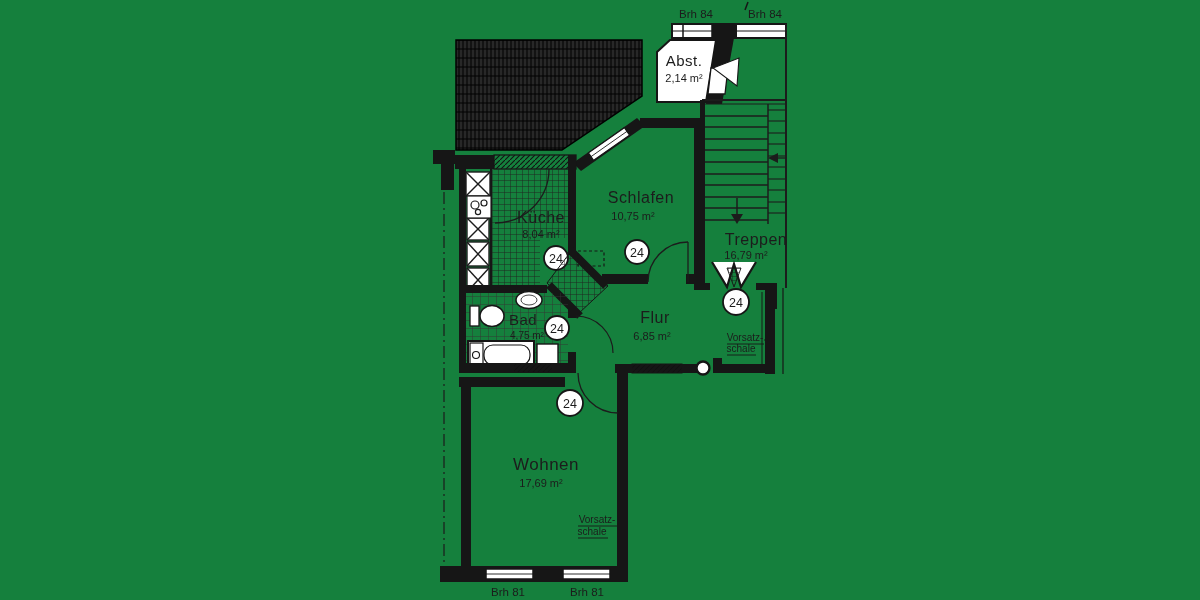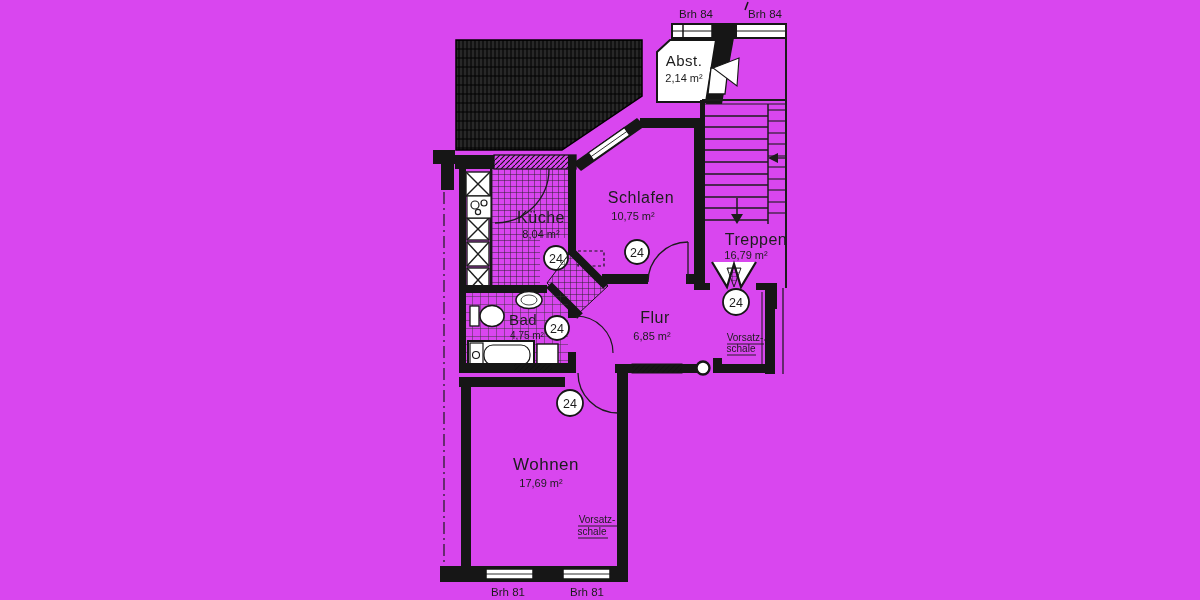--- a/index.html
+++ b/index.html
@@ -1,16 +1,16 @@
 <!DOCTYPE html>
 <html><head>
 <meta charset="utf-8">
 <style>
   html,body{margin:0;padding:0;background:#fff;}
-  .stage{position:relative;width:1200px;height:600px;background:#d946ef;overflow:hidden;}
+  .stage{position:relative;width:1200px;height:600px;background:#15803d;overflow:hidden;}
   svg{position:absolute;inset:0;}
   text{fill:#1c1c1c;font-family:"Liberation Sans", sans-serif;}
   .rname{font-size:16px;letter-spacing:.5px;}
   .rname-lg{font-size:17px;letter-spacing:.5px;}
   .rarea{font-size:11px;}
   .brh{font-size:11.5px;}
   .tiny{font-size:10px;}
   .marker{font-size:12.5px;}
   .wall{fill:#161616;}
   .thin{stroke:#1c1c1c;fill:none;}

